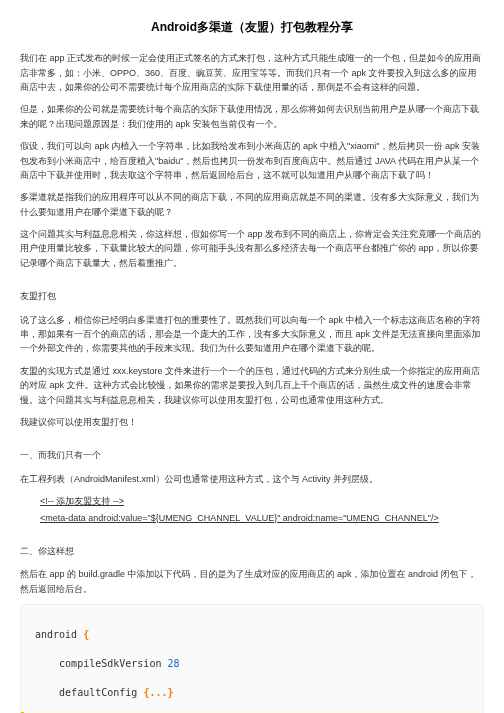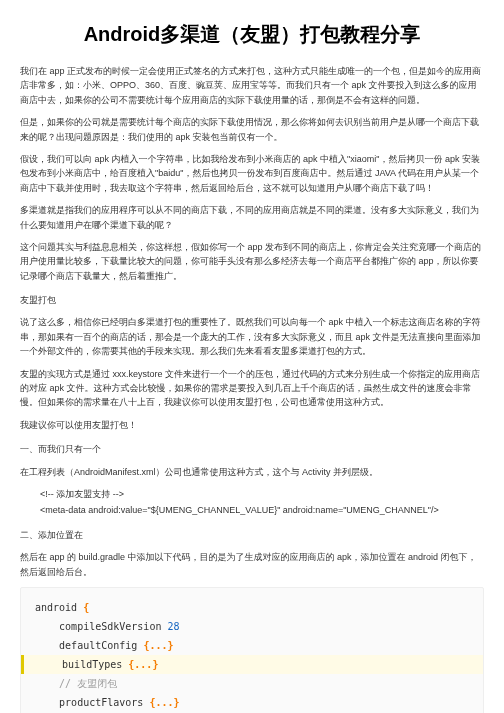--- a/index.html
+++ b/index.html
@@ -7,40 +7,40 @@
   font-family: "Microsoft YaHei", SimSun, Arial, sans-serif;
   background: #fff;
   width: 504px;
   padding: 18px 20px;
   font-size: 9px;
   color: #333;
   line-height: 1.6;
 }
 h1 {
   text-align: center;
-  font-size: 20px;
+  font-size: 12px;
   font-weight: bold;
   color: #000;
   margin-bottom: 14px;
 }
 p { margin-bottom: 8px; }
-.section-title { margin-top: 10px; margin-bottom: 8px; }
-.indent { padding-left: 20px; margin-bottom: 2px; }
+.section-title { margin-top: 20px; margin-bottom: 8px; font-family: Liberation Mono, monospace; }
+.indent { padding-left: 20px; margin-bottom: 2px; text-decoration: underline; }
 .code-block {
   background: #fafafa;
   border: 1px solid #eee;
   border-radius: 2px;
   padding: 10px 14px;
   margin: 8px 0;
   font-family: Consolas, Monaco, monospace;
   font-size: 10px;
   line-height: 1.9;
   position: relative;
 }
-.code-line { white-space: pre; }
+.code-line { white-space: pre; margin-top: 10px; }
 .hl-line {
   background: #fffbe6;
   display: block;
   margin-left: -14px;
   margin-right: -14px;
   padding-left: 14px;
   padding-right: 14px;
   border-left: 3px solid #e0c800;
 }
 .num-blue { color: #1565c0; }
@@ -55,30 +55,30 @@
 <h1>Android多渠道（友盟）打包教程分享</h1>
 
 <p>我们在 app 正式发布的时候一定会使用正式签名的方式来打包，这种方式只能生成唯一的一个包，但是如今的应用商店非常多，如：小米、OPPO、360、百度、豌豆荚、应用宝等等。而我们只有一个 apk 文件要投入到这么多的应用商店中去，如果你的公司不需要统计每个应用商店的实际下载使用量的话，那倒是不会有这样的问题。</p>
 <p>但是，如果你的公司就是需要统计每个商店的实际下载使用情况，那么你将如何去识别当前用户是从哪一个商店下载来的呢？出现问题原因是：我们使用的 apk 安装包当前仅有一个。</p>
 <p>假设，我们可以向 apk 内植入一个字符串，比如我给发布到小米商店的 apk 中植入"xiaomi"，然后拷贝一份 apk 安装包发布到小米商店中，给百度植入"baidu"，然后也拷贝一份发布到百度商店中。然后通过 JAVA 代码在用户从某一个商店中下载并使用时，我去取这个字符串，然后返回给后台，这不就可以知道用户从哪个商店下载了吗！</p>
 <p>多渠道就是指我们的应用程序可以从不同的商店下载，不同的应用商店就是不同的渠道。没有多大实际意义，我们为什么要知道用户在哪个渠道下载的呢？</p>
 <p>这个问题其实与利益息息相关，你这样想，假如你写一个 app 发布到不同的商店上，你肯定会关注究竟哪一个商店的用户使用量比较多，下载量比较大的问题，你可能手头没有那么多经济去每一个商店平台都推广你的 app，所以你要记录哪个商店下载量大，然后着重推广。</p>
 
 <p class="section-title">友盟打包</p>
 
-<p>说了这么多，相信你已经明白多渠道打包的重要性了。既然我们可以向每一个 apk 中植入一个标志这商店名称的字符串，那如果有一百个的商店的话，那会是一个庞大的工作，没有多大实际意义，而且 apk 文件是无法直接向里面添加一个外部文件的，你需要其他的手段来实现。那么我们先来看看友盟多渠道打包的方式。</p>
-<p>友盟的实现方式是通过 xxx.keystore 文件来进行一个一个的压包，通过代码的方式来分别生成一个你指定的应用商店的对应 apk 文件。这种方式会比较慢，如果你的需求是要投入到几百上千个商店的话，虽然生成文件的速度会非常慢。但如果你的需求量在八十上百，我建议你可以使用友盟打包，公司也通常使用这种方式。</p>
+<p>说了这么多，相信你已经明白多渠道打包的重要性了。既然我们可以向每一个 apk 中植入一个标志这商店名称的字符串，那如果有一百个的商店的话，那会是一个庞大的工作，没有多大实际意义，而且 apk 文件是无法直接向里面添加一个外部文件的，你需要其他的手段来实现。我们为什么要知道用户在哪个渠道下载的呢。</p>
+<p>友盟的实现方式是通过 xxx.keystore 文件来进行一个一个的压包，通过代码的方式来分别生成一个你指定的应用商店的对应 apk 文件。这种方式会比较慢，如果你的需求是要投入到几百上千个商店的话，虽然生成文件的速度会非常慢。这个问题其实与利益息息相关，我建议你可以使用友盟打包，公司也通常使用这种方式。</p>
 <p>我建议你可以使用友盟打包！</p>
 
 <p class="section-title">一、而我们只有一个</p>
 <p>在工程列表（AndroidManifest.xml）公司也通常使用这种方式，这个与 Activity 并列层级。</p>
 <p class="indent">&lt;!-- 添加友盟支持 --&gt;</p>
 <p class="indent">&lt;meta-data android:value="${UMENG_CHANNEL_VALUE}" android:name="UMENG_CHANNEL"/&gt;</p>
 
-<p class="section-title">二、添加位置在</p>
+<p class="section-title">二、你这样想</p>
 <p>然后在 app 的 build.gradle 中添加以下代码，目的是为了生成对应的应用商店的 apk，添加位置在 android 闭包下，然后返回给后台。</p>
 
 <div class="code-block">
 <div class="code-line"><span>android </span><span class="brace-orange">{</span></div>
 <div class="code-line"><span>    compileSdkVersion </span><span class="num-blue">28</span></div>
 <div class="code-line"><span>    defaultConfig </span><span class="brace-orange">{...}</span></div>
 <div class="code-line hl-line"><span>    buildTypes </span><span class="brace-orange">{...}</span></div>
 <div class="code-line"></div>
 <div class="code-line comment-gray">    // 友盟闭包</div>
 <div class="code-line"><span>    productFlavors </span><span class="brace-orange">{...}</span></div>

